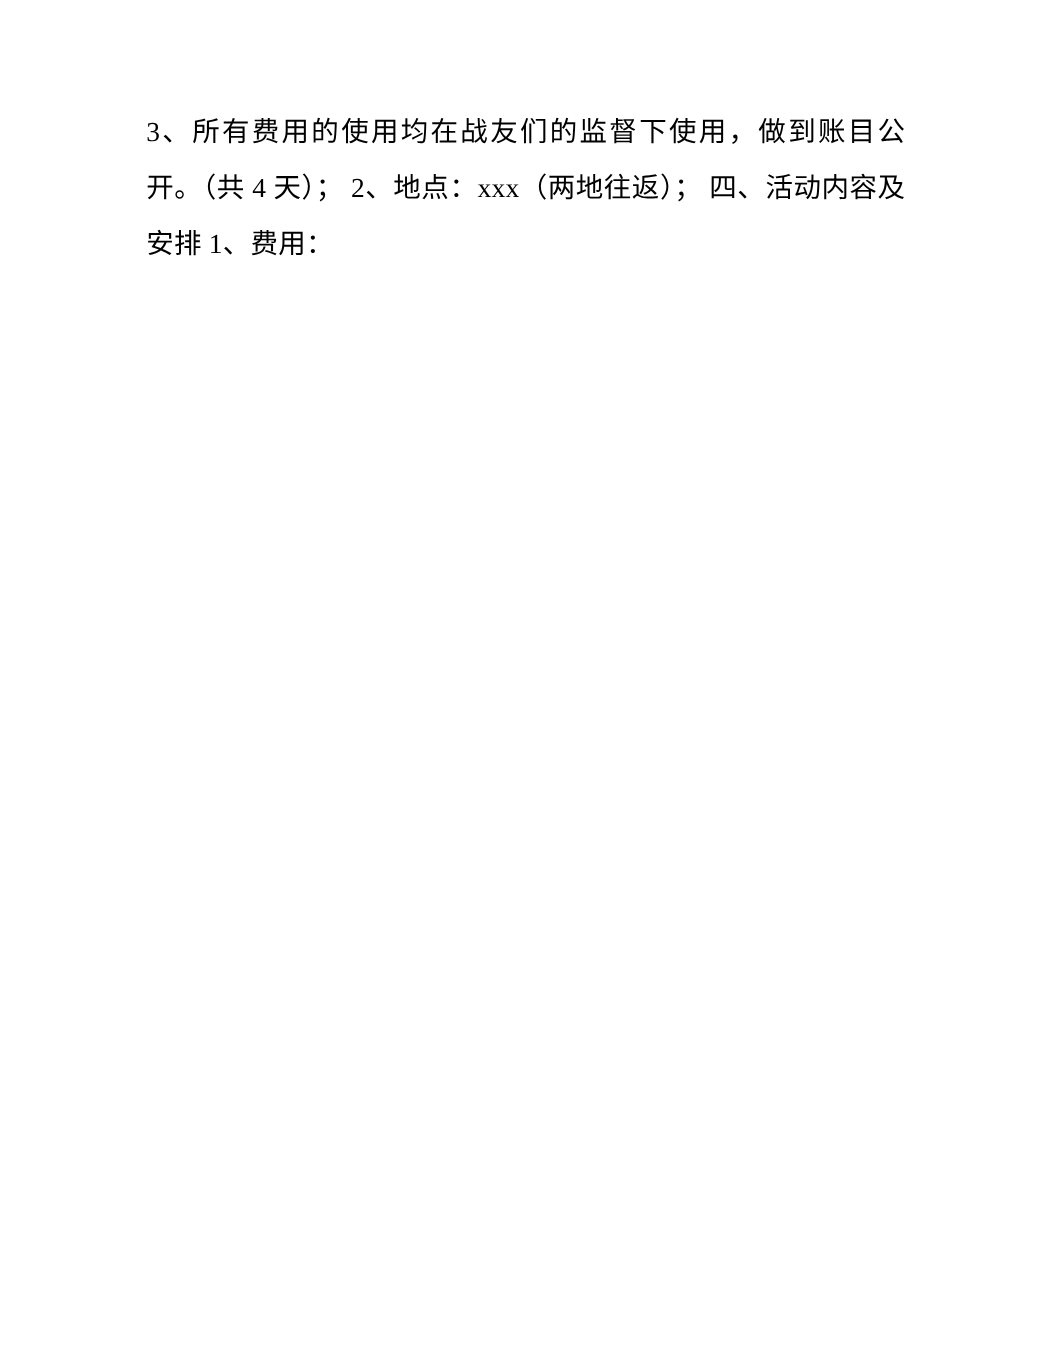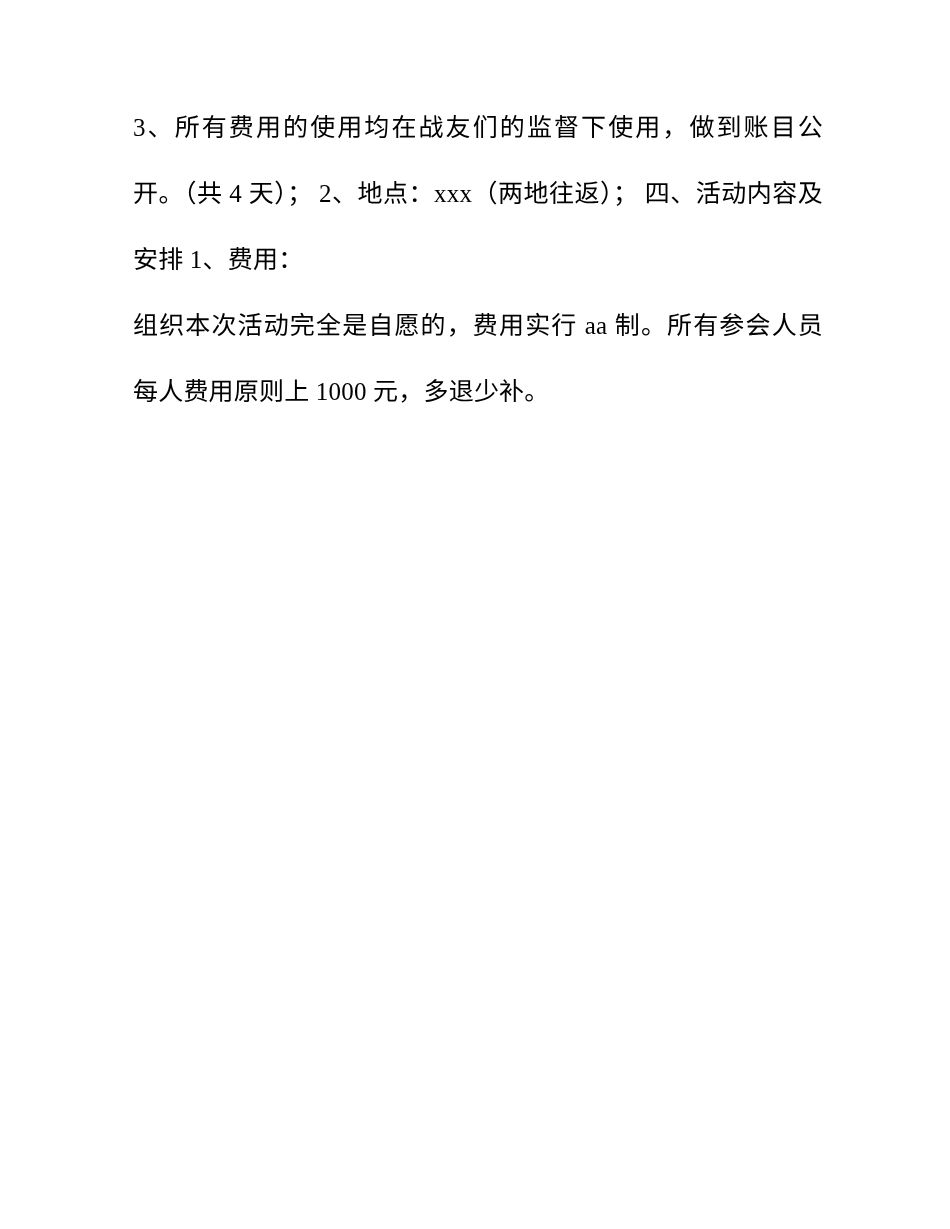--- a/index.html
+++ b/index.html
@@ -25,32 +25,31 @@
     box-sizing: border-box;
   }
   .content {
     position: absolute;
     left: 133px;
     top: 95px;
     width: 690px;
   }
   .para {
     font-size: 25px;
-    line-height: 66px;
+    line-height: 51px;
     text-align: justify;
     text-justify: inter-ideograph;
     margin: 0;
     letter-spacing: 0.2px;
     word-break: break-all;
   }
   .para + .para {
     margin-top: 0px;
   }
 </style>
 </head>
 <body>
 
 <div class="page">
   <div class="content">
     <p class="para">3、所有费用的使用均在战友们的监督下使用，做到账目公开。（共 4 天）； 2、地点：xxx（两地往返）； 四、活动内容及安排 1、费用：</p>
-    <p class="para">组织本次活动完全是自愿的，费用实行 aa 制。所有参会人员每人费用原则上 1000 元，多退少补。</p>
   </div>
 </div>
 
 </body></html>

